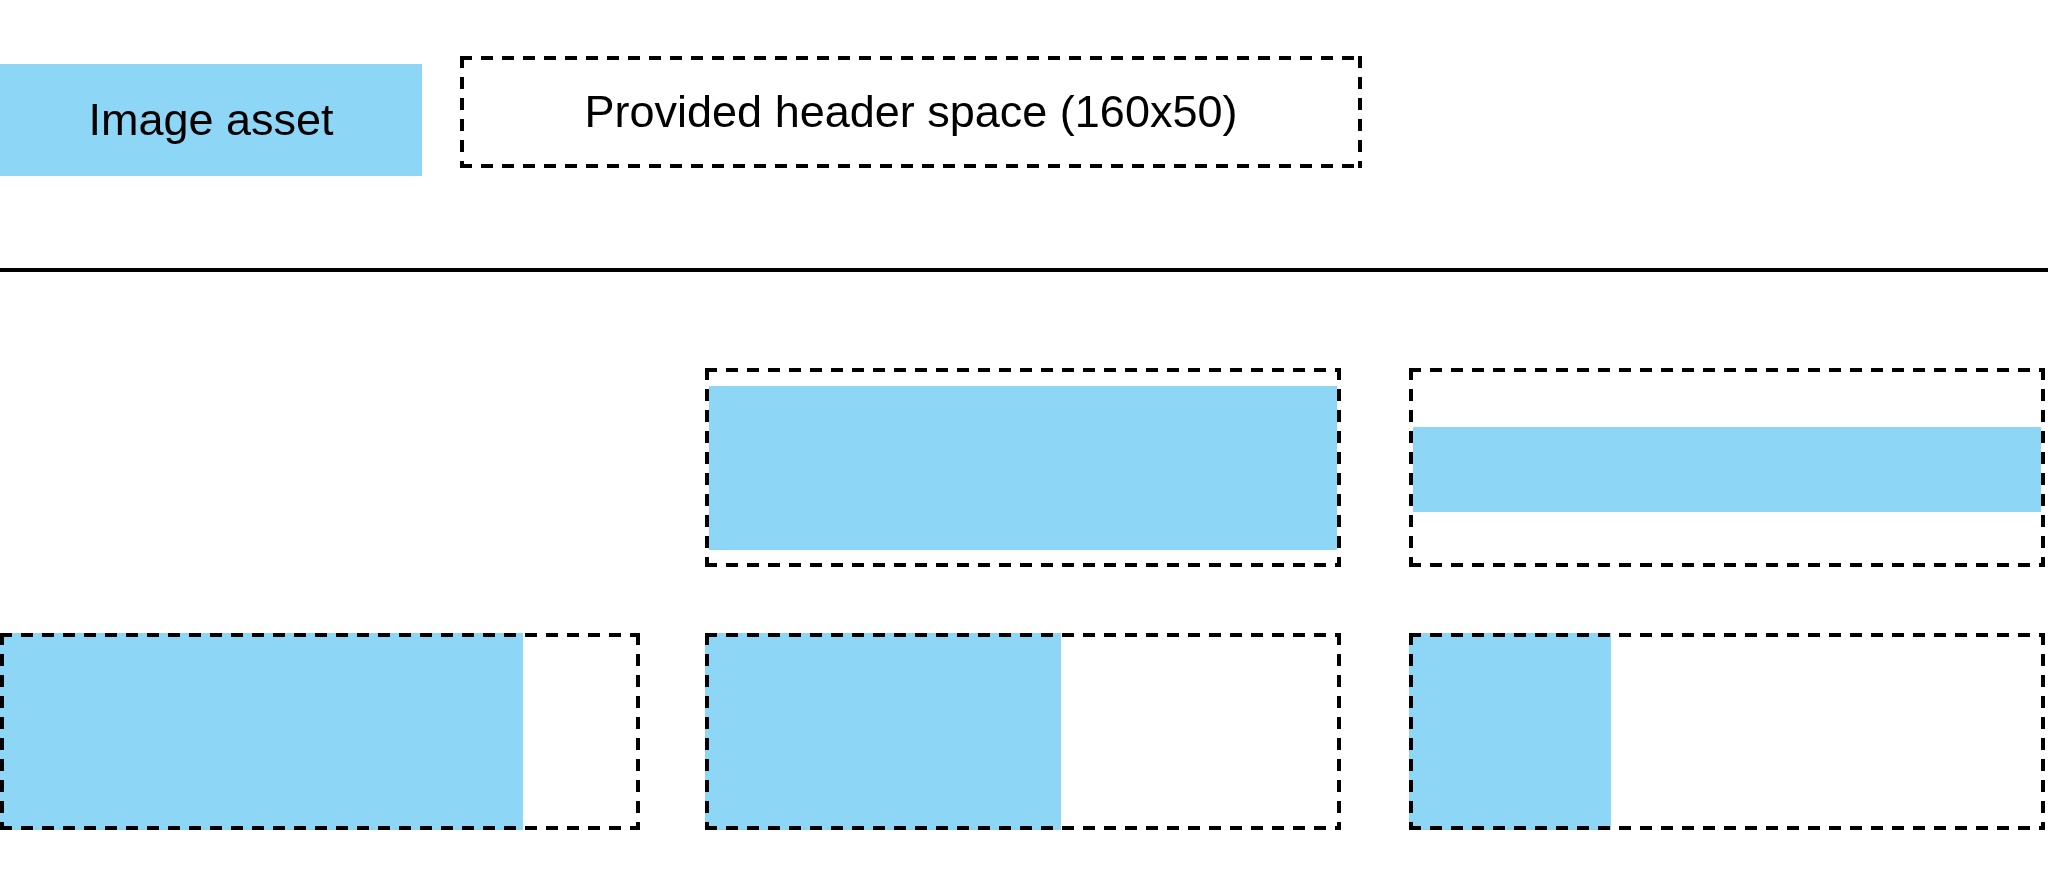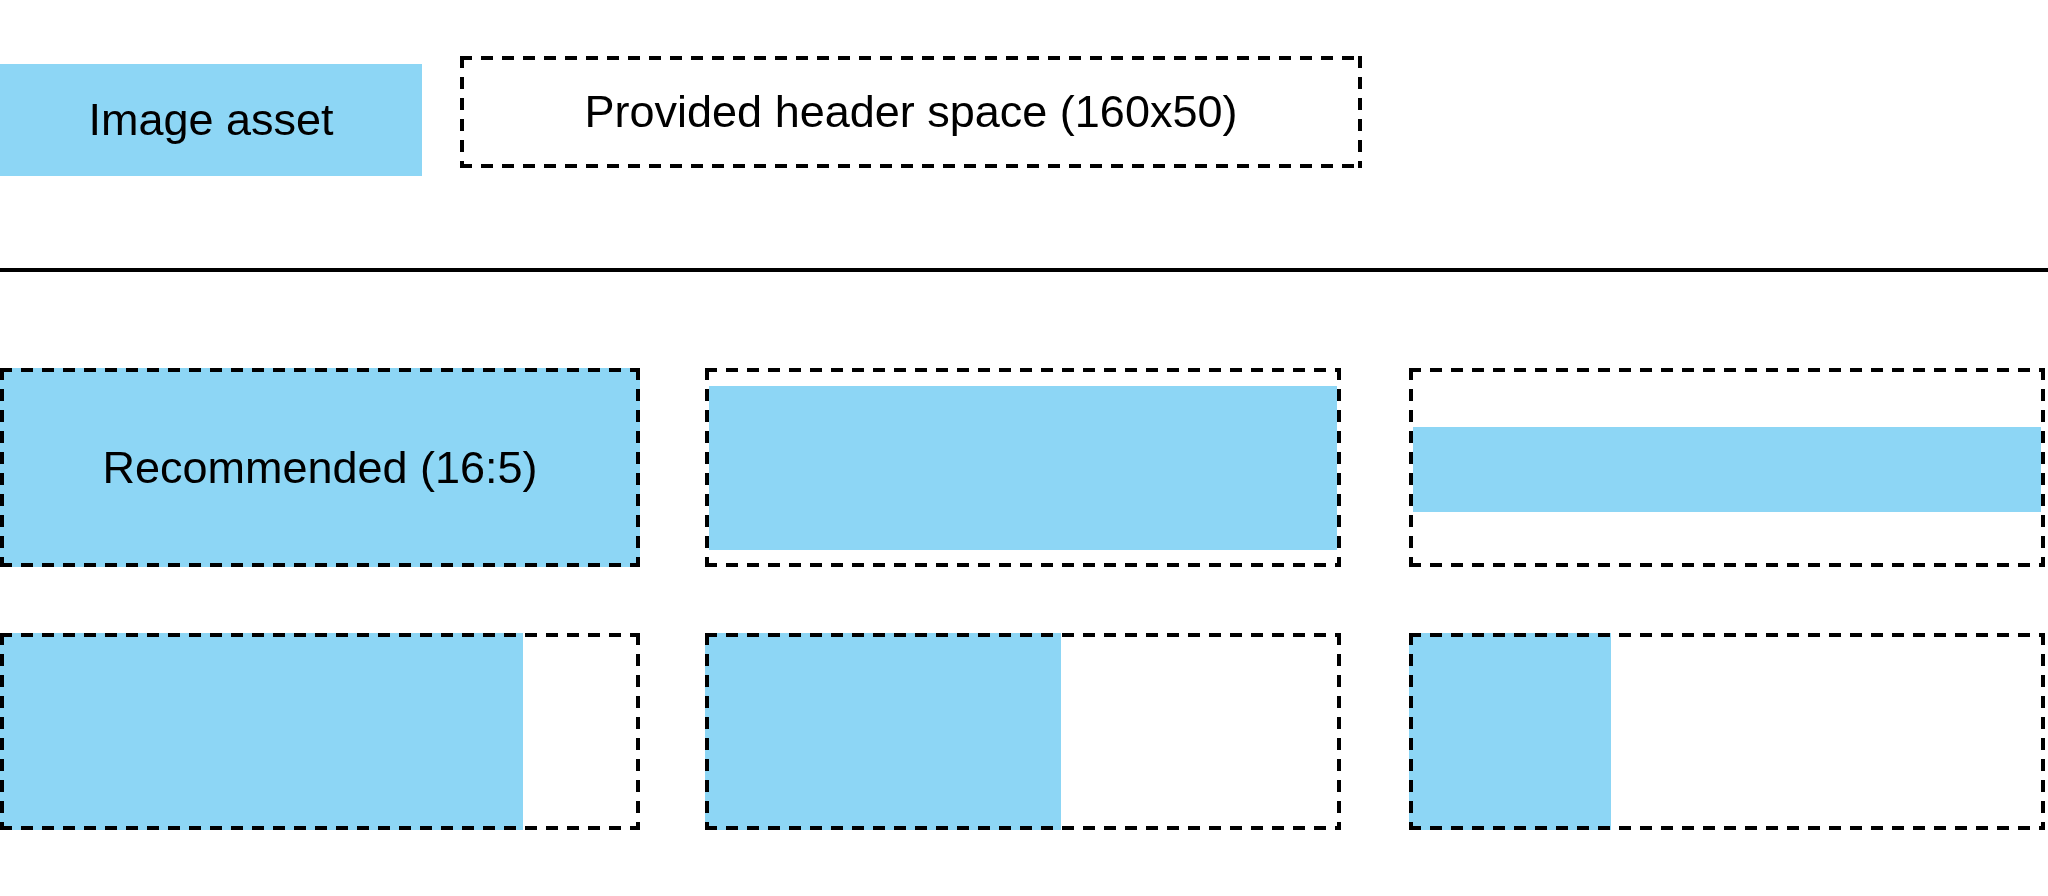--- a/index.html
+++ b/index.html
@@ -83,24 +83,20 @@
   <div class="legend-swatch">
     <span class="label">Image asset</span>
   </div>
 
   <div class="legend-dashed dashed">
     <span class="label">Provided header space (160x50)</span>
   </div>
 
   <div class="divider"></div>
 
-  <div class="box dashed r1c1">
-    <div class="fill" style="left: 0px; top: 0px; width: 640px; height: 199px;"></div>
-    <span class="label">Recommended (16:5)</span>
-  </div>
 
   <div class="box dashed r1c2">
     <div class="fill" style="left: 4px; top: 18px; width: 628px; height: 164px;"></div>
   </div>
 
   <div class="box dashed r1c3">
     <div class="fill" style="left: 4px; top: 59px; width: 628px; height: 85px;"></div>
   </div>
 
   <div class="box dashed r2c1">

